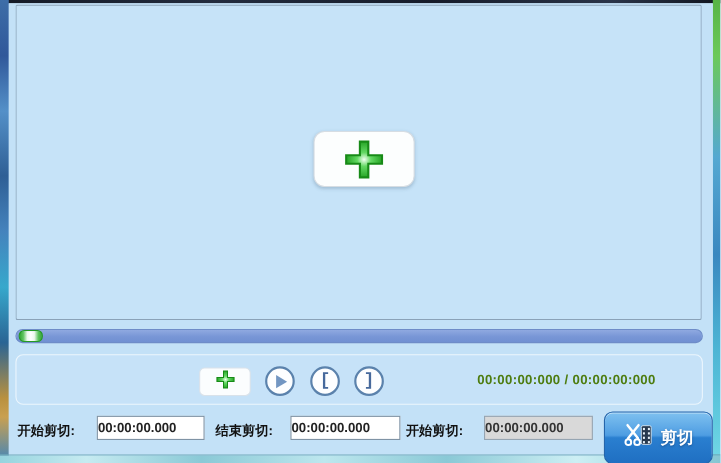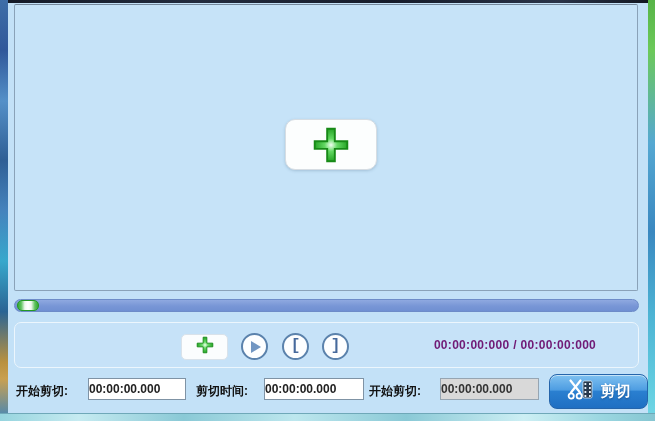--- a/index.html
+++ b/index.html
@@ -113,21 +113,21 @@
   }
   .play-tri {
     width: 0; height: 0; margin-left: 3px;
     border-top: 6px solid transparent;
     border-bottom: 6px solid transparent;
     border-left: 10px solid #7296c2;
   }
   .time-display {
     position: absolute; left: 400px; top: 15px; width: 200px;
     text-align: center;
-    font-size: 12px; font-weight: bold; color: #701a75;
+    font-size: 12px; font-weight: bold; color: #4d7c0f;
     letter-spacing: 0.3px;
   }
 
   
   .cut-row {
     position: absolute; left: 0; top: 372px; width: 655px; height: 40px;
   }
   .cut-label {
     position: absolute; top: 11px;
     font-size: 12px; font-weight: bold; color: #111;
@@ -144,21 +144,21 @@
     text-align: left;
   }
   .inp-start { left: 88px;  width: 98px; }
   .inp-end   { left: 264px; width: 100px; }
   .inp-duration {
     left: 440px; width: 99px;
     background: #d9d9d9; color: #333;
     border-color: #96a5b2;
   }
   .cut-button {
-    position: absolute; left: 549px; top: 2px; width: 99px; height: 35px;
+    position: absolute; left: 549px; top: 2px; width: 99px; height: 48px;
     border: 1px solid #2565ab;
     border-radius: 8px;
     background: linear-gradient(180deg, #7fc1f0 0%, #4e9de2 45%, #2a7fd0 50%, #1f6fc2 100%);
     box-shadow: inset 0 1px 0 rgba(255,255,255,0.55);
     display: flex; align-items: center; justify-content: center;
     gap: 7px;
     cursor: pointer;
   }
   .cut-button .label {
     color: #ffffff; font-size: 15px; font-weight: bold;
@@ -228,21 +228,21 @@
     </div>
 
     <div class="time-display">00:00:00:000 / 00:00:00:000</div>
   </div>
 
   <div class="cut-row">
 
     <span class="cut-label lbl-start">开始剪切:</span>
     <input class="time-input inp-start" type="text" value="00:00:00.000" style="">
 
-    <span class="cut-label lbl-end">剪切时间:</span>
+    <span class="cut-label lbl-end">结束剪切:</span>
     <input class="time-input inp-end" type="text" value="00:00:00.000" style="">
 
     <span class="cut-label lbl-duration">开始剪切:</span>
     <input class="time-input inp-duration" type="text" readonly="" value="00:00:00.000" style="">
 
     <div class="cut-button">
       <span>
         <svg width="27" height="23" viewBox="0 0 27 23">
 
           <rect x="16" y="3" width="9" height="17" rx="1.5" fill="#27394e" stroke="#dce8f2" stroke-width="0.8"></rect>

